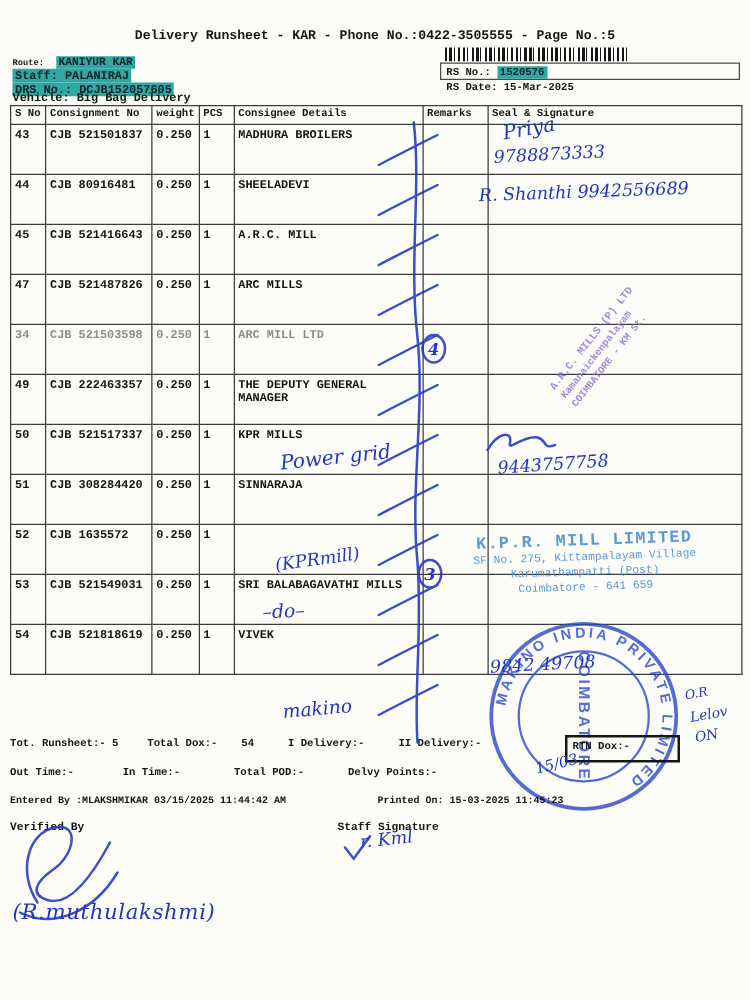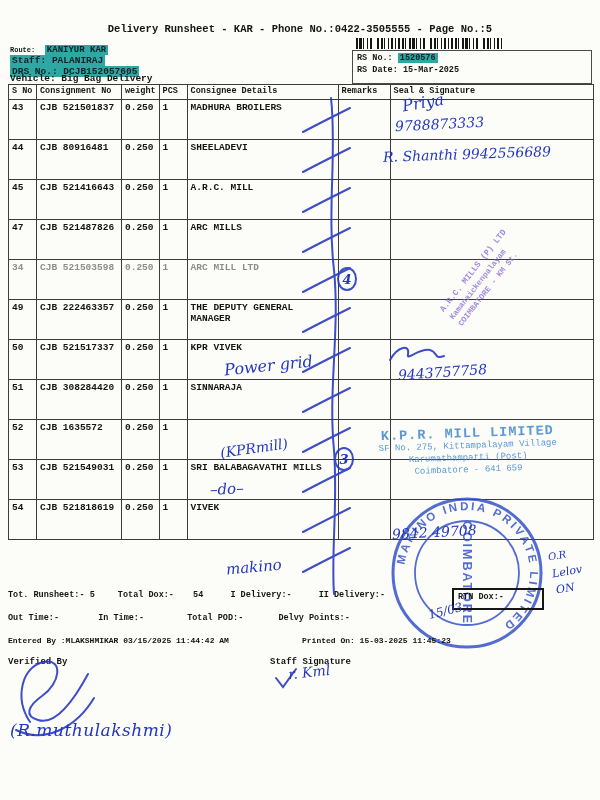--- a/index.html
+++ b/index.html
@@ -39,21 +39,21 @@
   </div>
   <div class="abs lbl" style="left:10px;top:50px;">
     <span class="hl b" style="font-size:9.5px;">Staff: PALANIRAJ</span>
   </div>
   <div class="abs lbl" style="left:10px;top:61px;">
     <span class="hl b" style="font-size:9.5px;">DRS No.: DCJB152057605</span>
   </div>
   <div class="abs lbl b" style="left:10px;top:72.5px;font-size:9.5px;">Vehicle: Big Bag Delivery</div>
 
   <div class="abs barcode" style="left:356px;top:38px;width:148px;height:11px;"></div>
-  <div class="abs rsbox" style="left:352px;top:50px;width:240px;height:34px;">
+  <div class="abs rsbox" style="left:352px;top:50px;width:240px;height:14px;">
     <div>
       <span>RS No.:</span>
       <span class="hl">1520576</span>
     </div>
     <div>
       <span>RS Date:</span>
       <span>15-Mar-2025</span>
     </div>
   </div>
 
@@ -129,21 +129,21 @@
       <td>1</td>
       <td>THE DEPUTY GENERAL MANAGER</td>
       <td></td>
       <td></td>
     </tr>
     <tr>
       <td>50</td>
       <td>CJB 521517337</td>
       <td>0.250</td>
       <td>1</td>
-      <td>KPR VIVEK</td>
+      <td>KPR MILLS</td>
       <td></td>
       <td></td>
     </tr>
     <tr>
       <td>51</td>
       <td>CJB 308284420</td>
       <td>0.250</td>
       <td>1</td>
       <td>SINNARAJA</td>
       <td></td>

